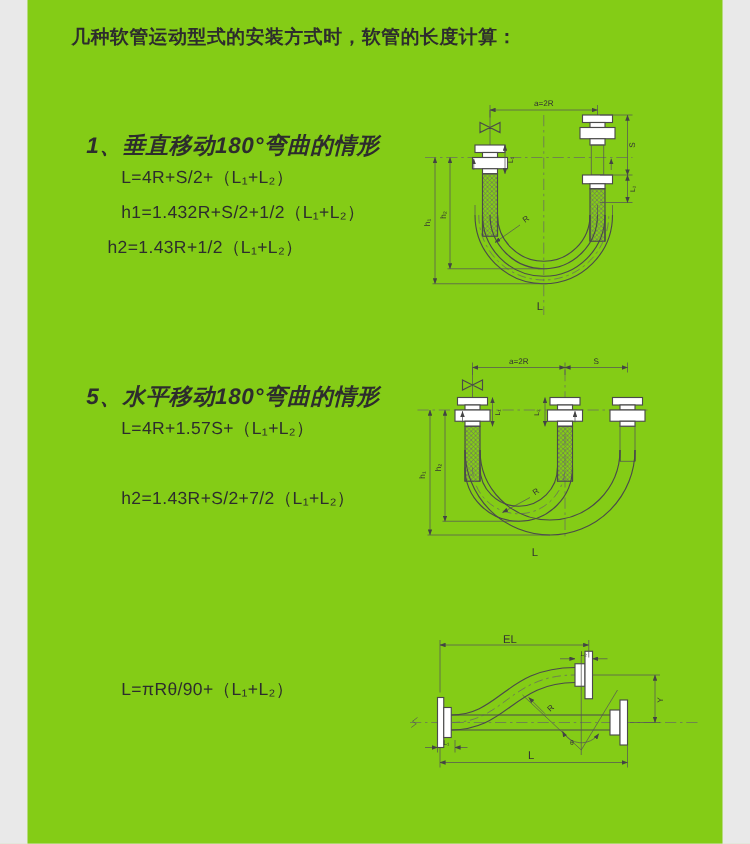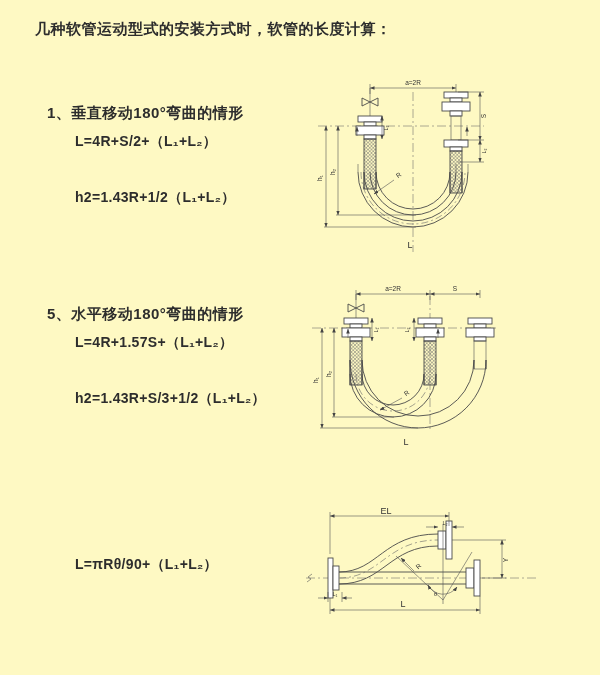--- a/index.html
+++ b/index.html
@@ -1,24 +1,24 @@
 <!DOCTYPE html>
 <html><head>
 <meta charset="utf-8">
 <style>
   html,body{margin:0;padding:0;background:#e9e9e9;}
   .page{
-    position:relative;width:600px;height:675px;background:#fef9c3;
+    position:relative;width:556px;height:675px;background:#84cc16;
     font-family:"Liberation Sans","DejaVu Sans",sans-serif;color:#2d2d2d;
     overflow:hidden;margin:0 auto;
   }
   .txt{position:absolute;white-space:nowrap;}
   .title{font-size:15px;font-weight:700;letter-spacing:.5px;}
-  .heading{font-size:15px;font-weight:700;letter-spacing:.5px;}
-  .formula{font-size:14px;font-weight:700;letter-spacing:.3px;}
+  .heading{font-size:18px;font-weight:700;letter-spacing:.5px;font-style:italic;}
+  .formula{font-size:14px;font-weight:400;letter-spacing:.3px;}
   svg{position:absolute;overflow:visible;}
   .ln{stroke:#4a4a4a;stroke-width:.9;fill:none;}
   .thin{stroke:#555;stroke-width:.6;fill:none;}
   .dim{stroke:#555;stroke-width:.6;fill:none;}
   .cl{stroke:#666;stroke-width:.55;fill:none;stroke-dasharray:9 3 2 3;}
   .dash{stroke:#666;stroke-width:.6;fill:none;stroke-dasharray:7 3 2 3;}
   .fit{fill:#ffffff;stroke:#4a4a4a;stroke-width:.9;}
   .hatchbox{fill:url(#hatch);stroke:#4a4a4a;stroke-width:.9;}
   .dlab{font-size:6.5px;fill:#333;}
   .dlab-sm{font-size:5.5px;fill:#333;}
@@ -41,27 +41,28 @@
       <pattern id="hatch" width="3.5" height="3.5" patternUnits="userSpaceOnUse">
         <path d="M0 0 L3.5 3.5 M3.5 0 L0 3.5" stroke="#6a6a6a" stroke-width="0.5"></path>
       </pattern>
     </defs>
   </svg>
 
   <div class="txt title" style="left:35px;top:20px">几种软管运动型式的安装方式时，软管的长度计算：</div>
 
   <div class="txt heading" style="left:47px;top:104px">1、垂直移动180°弯曲的情形</div>
   <div class="txt formula" style="left:75px;top:133px">L=4R+S/2+（L₁+L₂）</div>
-  <div class="txt formula" style="left:75px;top:189px">h2=1.43R+1/2（L₁+L₂）</div>
+  <div class="txt formula" style="left:75px;top:161px">h1=1.432R+S/2+1/2（L₁+L₂）</div>
+  <div class="txt formula" style="left:64px;top:189px">h2=1.43R+1/2（L₁+L₂）</div>
 
   <div class="txt heading" style="left:47px;top:305px">5、水平移动180°弯曲的情形</div>
   <div class="txt formula" style="left:75px;top:334px">L=4R+1.57S+（L₁+L₂）</div>
-  <div class="txt formula" style="left:75px;top:390px">h2=1.43R+S/3+1/2（L₁+L₂）</div>
-
-  <div class="txt formula" style="left:75px;top:556px">L=πRθ/90+（L₁+L₂）</div>
+  <div class="txt formula" style="left:75px;top:390px">h2=1.43R+S/2+7/2（L₁+L₂）</div>
+
+  <div class="txt formula" style="left:75px;top:543px">L=πRθ/90+（L₁+L₂）</div>
 
   <svg style="left:312px;top:76px" width="288" height="182" viewBox="0 0 288 182">
     <g>
       <line class="cl" x1="6" y1="50" x2="172" y2="50"></line>
       <line class="cl" x1="101" y1="16" x2="101" y2="176"></line>
     </g>
 
     <g>
       <line class="thin" x1="58" y1="8" x2="58" y2="18"></line>
       <line class="thin" x1="144" y1="8" x2="144" y2="16"></line>

